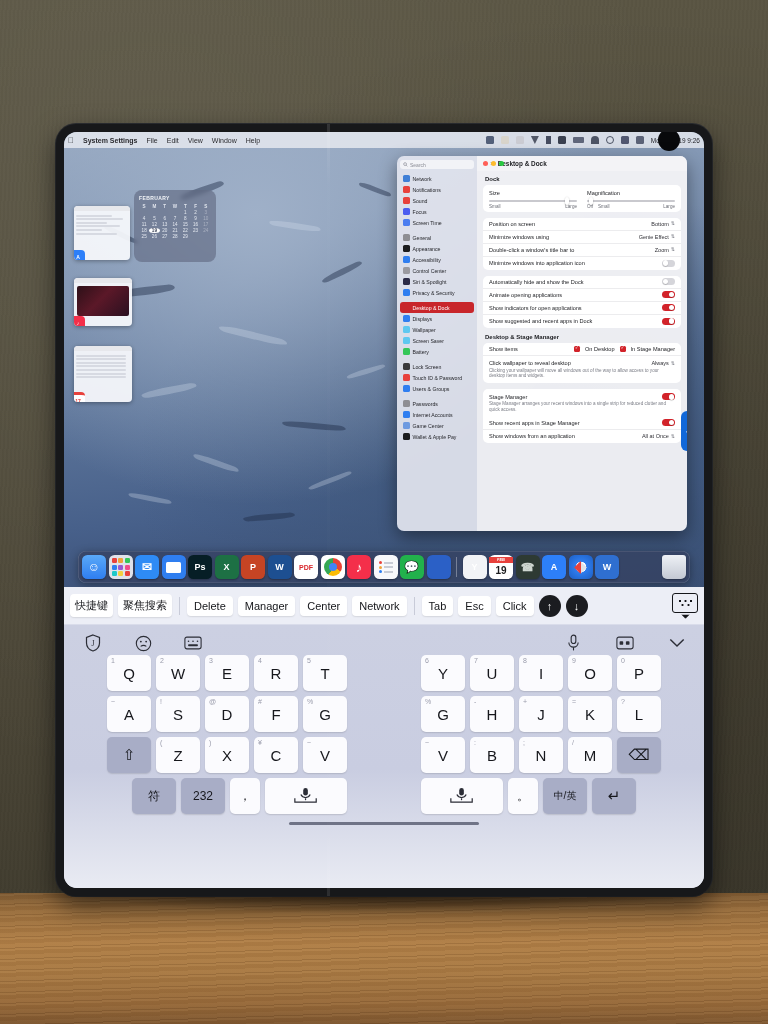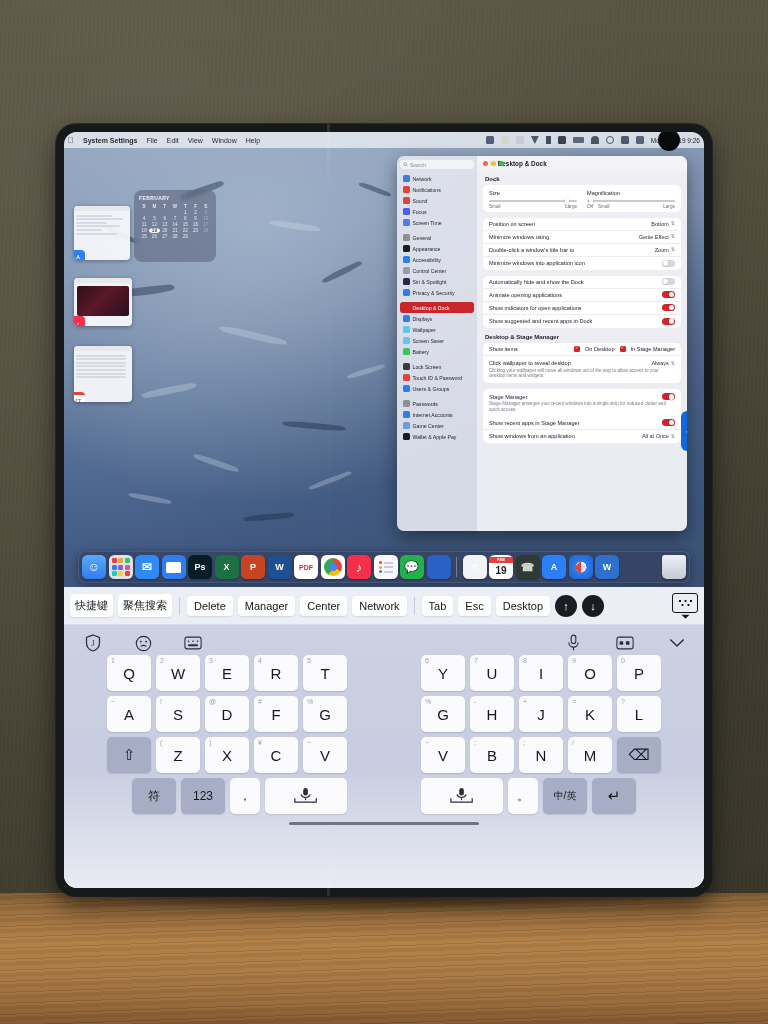--- a/index.html
+++ b/index.html
@@ -651,21 +651,21 @@
             <span class="tkey cn">快捷键</span>
             <span class="tkey cn">聚焦搜索</span>
             <span class="tsep"></span>
             <span class="tkey">Delete</span>
             <span class="tkey">Manager</span>
             <span class="tkey">Center</span>
             <span class="tkey">Network</span>
             <span class="tsep"></span>
             <span class="tkey">Tab</span>
             <span class="tkey">Esc</span>
-            <span class="tkey">Desktop</span>
+            <span class="tkey">Click</span>
             <span class="tarrow">↑</span>
             <span class="tarrow">↓</span>
             <span id="kbdismiss">
               <span class="kbglyph">
                   <i></i>
                 </span>
               <svg width="9" height="5" viewBox="0 0 12 7">
                 <path d="M1 1 L6 6 L11 1" fill="#15161a" stroke="#15161a" stroke-width="1"></path>
               </svg>
             </span>
@@ -855,21 +855,21 @@
                     <div class="key fn">
                       <span>⌫</span>
                     </div>
                   </div>
                 </div>
               </div>
 
             <div class="krow">
               <div class="half">
                 <div class="key fn cn">符</div>
-                <div class="key fn sm">123</div>
+                <div class="key fn sm">232</div>
                 <div class="key punct">，</div>
                 <div class="key space">
                   <svg width="26" height="18" viewBox="0 0 28 19">
                     <rect x="11" y="1" width="5" height="8" rx="2.5" fill="#2b2d36"></rect>
                     <path d="M8.5 8 A5.5 5.5 0 0 0 18.5 8" fill="none" stroke="#2b2d36" stroke-width="1.3"></path>
                     <line x1="13.5" y1="12" x2="13.5" y2="14" stroke="#2b2d36" stroke-width="1.3"></line>
                     <path d="M2 12 V16 H25 V12" fill="none" stroke="#2b2d36" stroke-width="1.3"></path>
                   </svg>
                 </div>
               </div>

